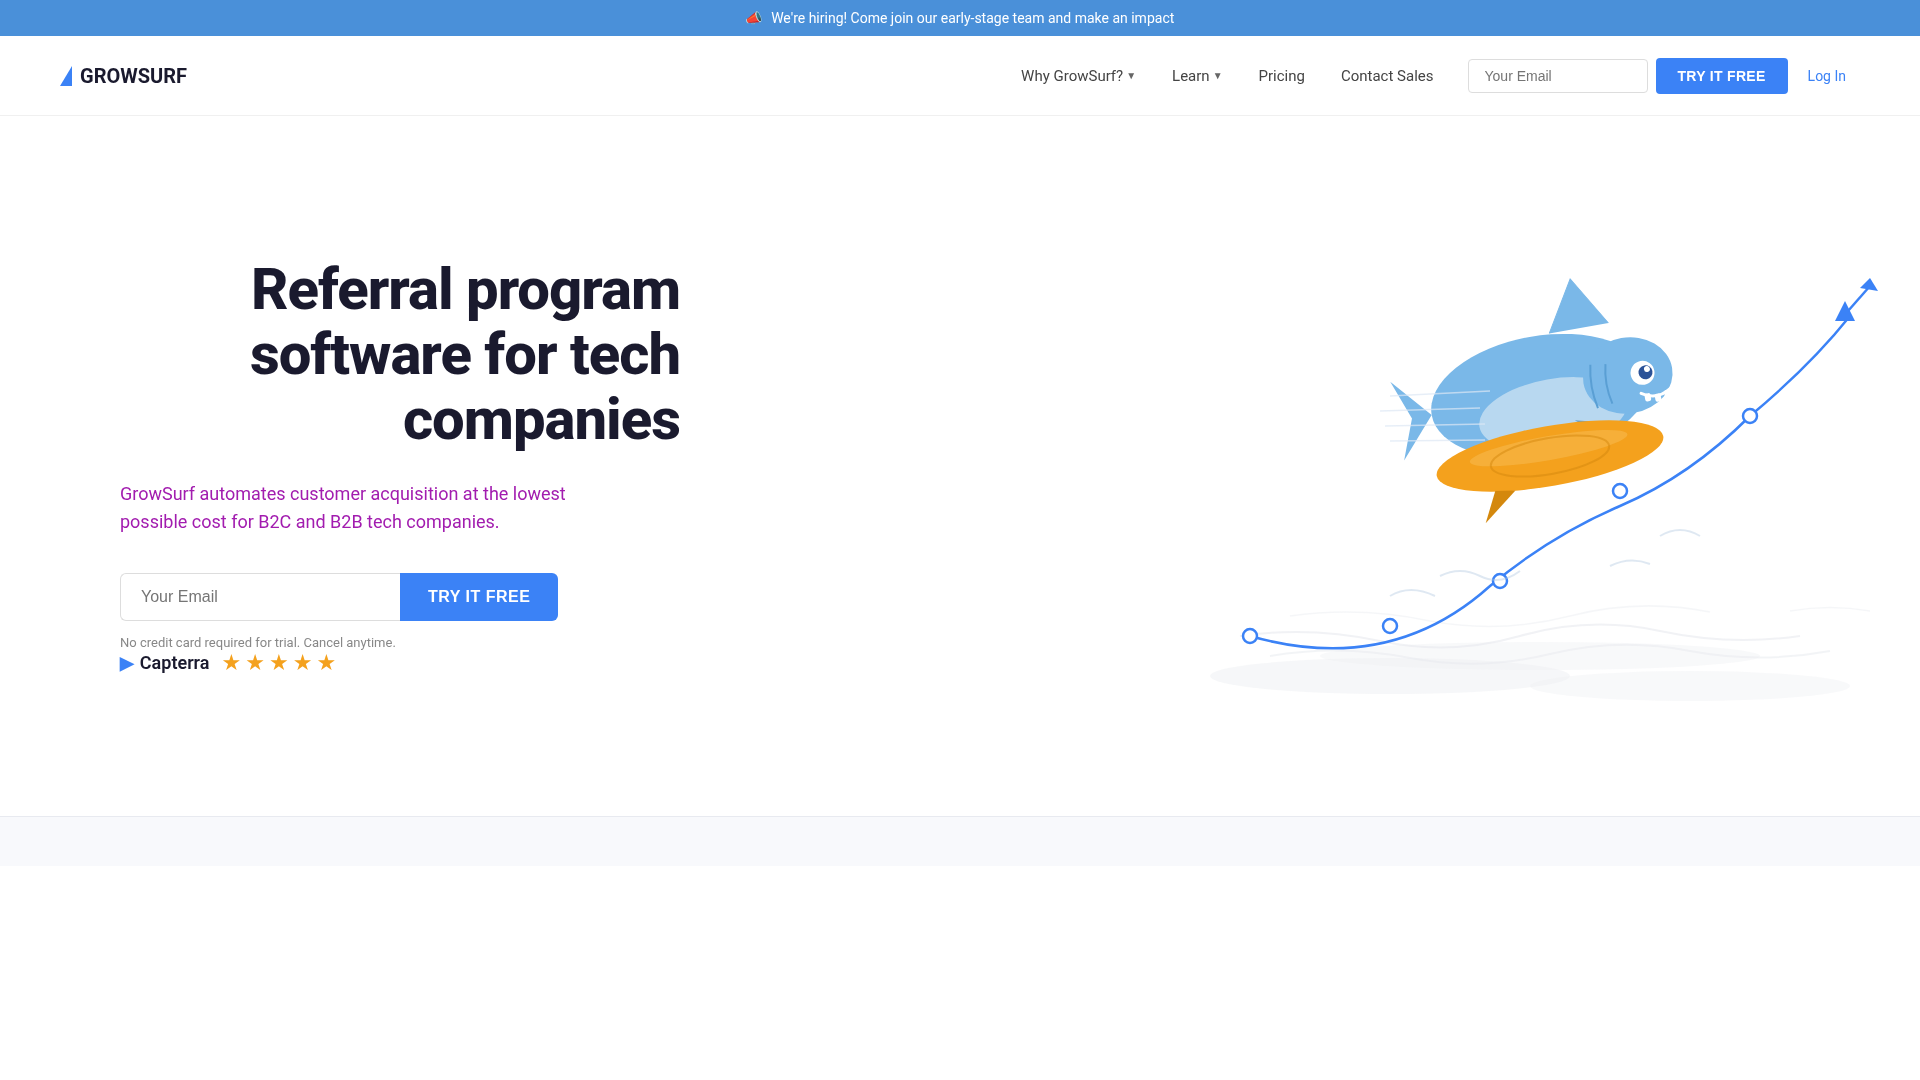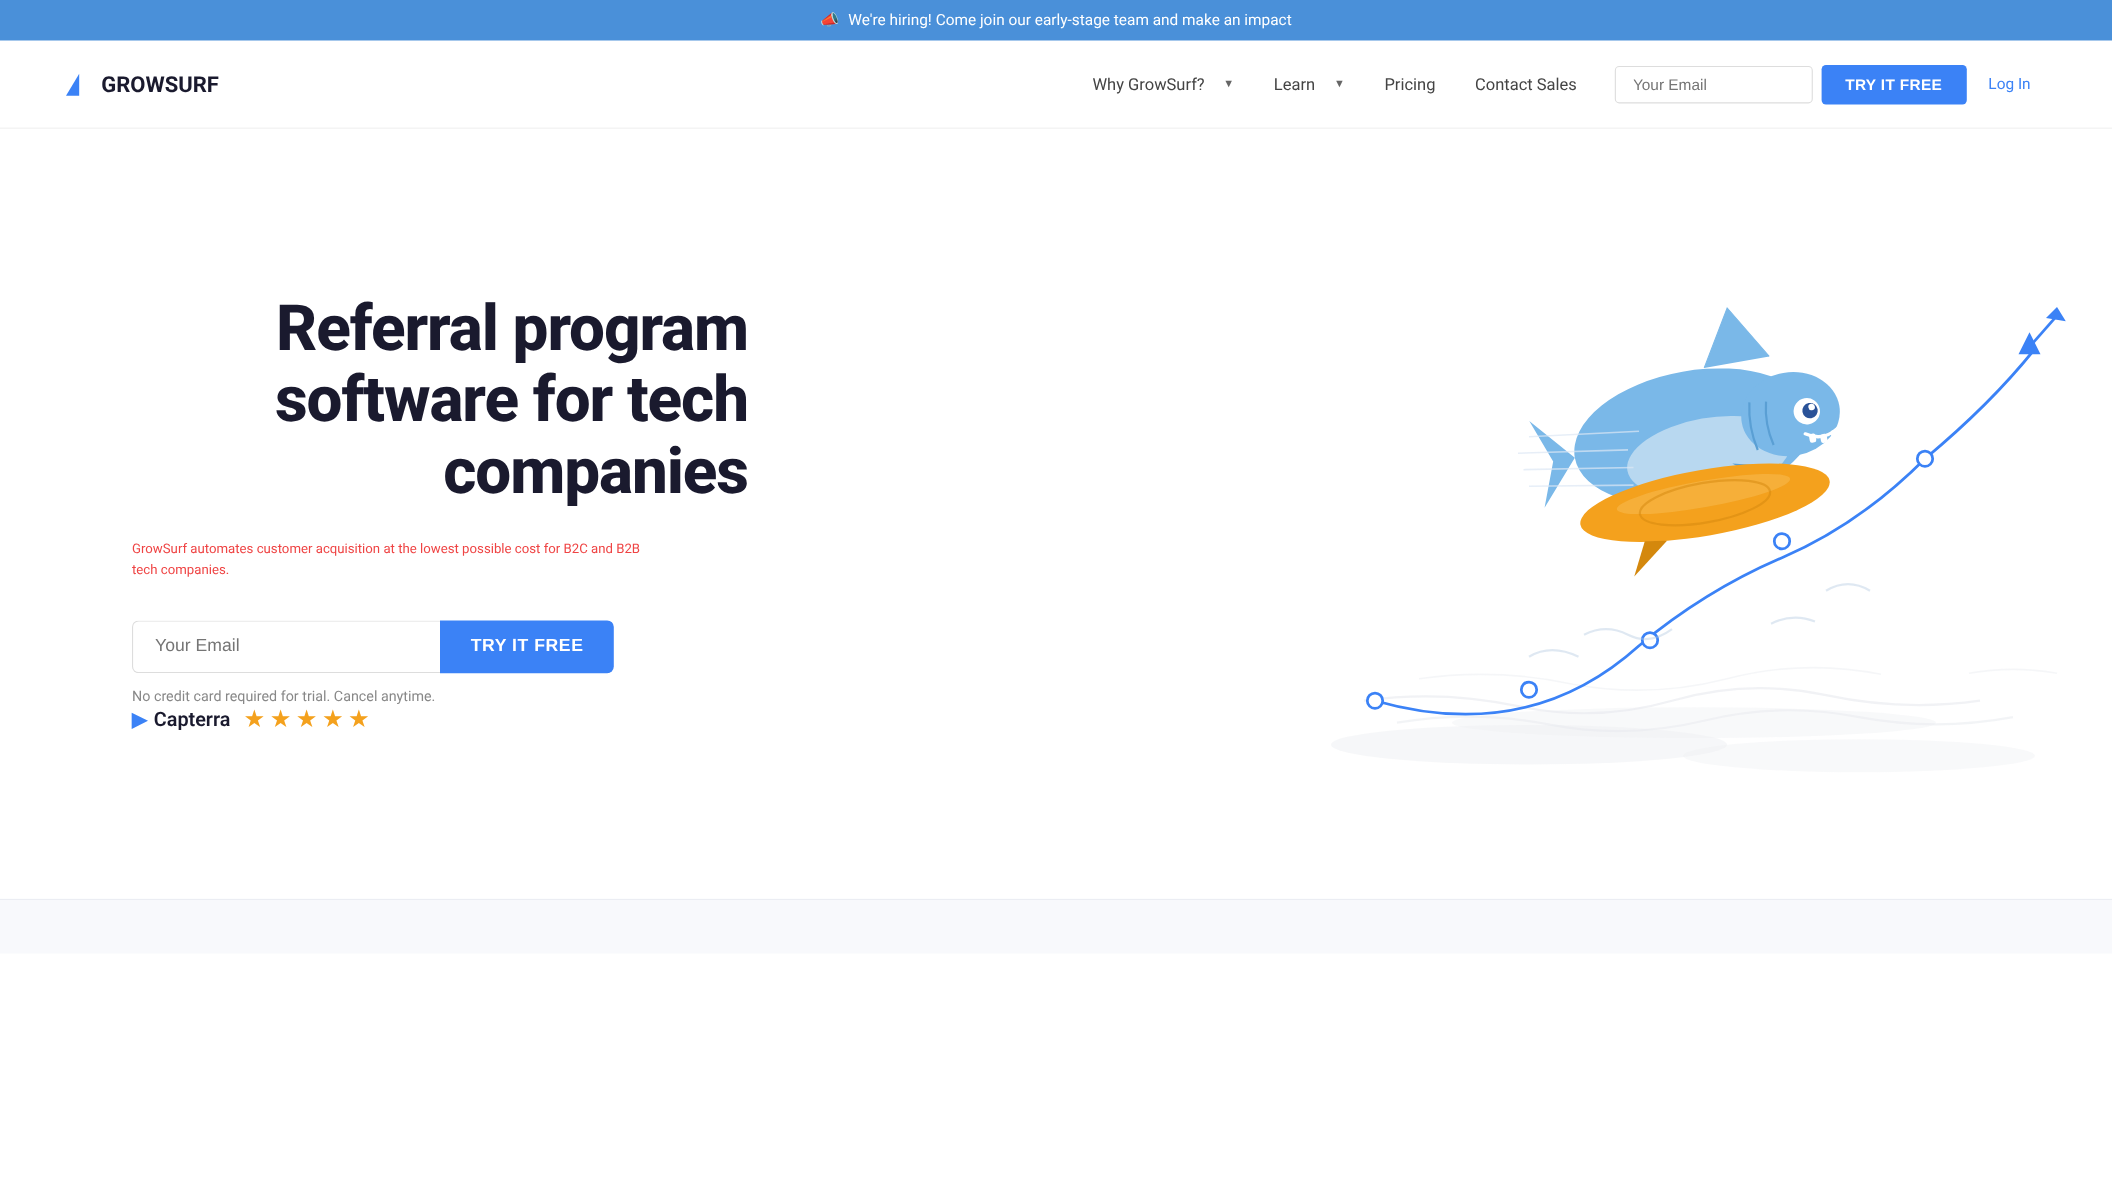--- a/index.html
+++ b/index.html
@@ -26,21 +26,21 @@
       height: 80px;
       background: #fff;
       border-bottom: 1px solid #f0f0f0;
       position: sticky;
       top: 0;
       z-index: 100;
     }
     .logo {
       display: flex;
       align-items: center;
-      gap: 20px;
+      gap: 8px;
       font-size: 20px;
       font-weight: 700;
       color: #1a1a2e;
       text-decoration: none;
       margin-right: auto;
     }
     .logo-icon {
       width: 0;
       height: 0;
       border-left: 12px solid transparent;
@@ -55,21 +55,21 @@
       list-style: none;
     }
     .nav-links li a {
       text-decoration: none;
       color: #444;
       font-size: 15px;
       padding: 8px 14px;
       border-radius: 4px;
       display: flex;
       align-items: center;
-      gap: 17px;
+      gap: 3px;
     }
     .dropdown-arrow {
       font-size: 10px;
       color: #666;
     }
     .nav-email-input {
       border: 1.5px solid #ddd;
       border-radius: 4px;
       padding: 8px 16px;
       font-size: 14px;
@@ -116,22 +116,22 @@
     .hero-title {
       font-size: 58px;
       font-weight: 800;
       color: #1a1a2e;
       line-height: 1.12;
       margin-bottom: 28px;
       letter-spacing: -1px;
       text-align: right;
     }
     .hero-subtitle {
-      font-size: 12px;
-      color: #ef4444;
+      font-size: 18px;
+      color: #a21caf;
       line-height: 1.6;
       margin-bottom: 36px;
       max-width: 480px;
     }
     .hero-cta {
       display: flex;
       gap: 0;
       margin-bottom: 14px;
     }
     .hero-email-input {

